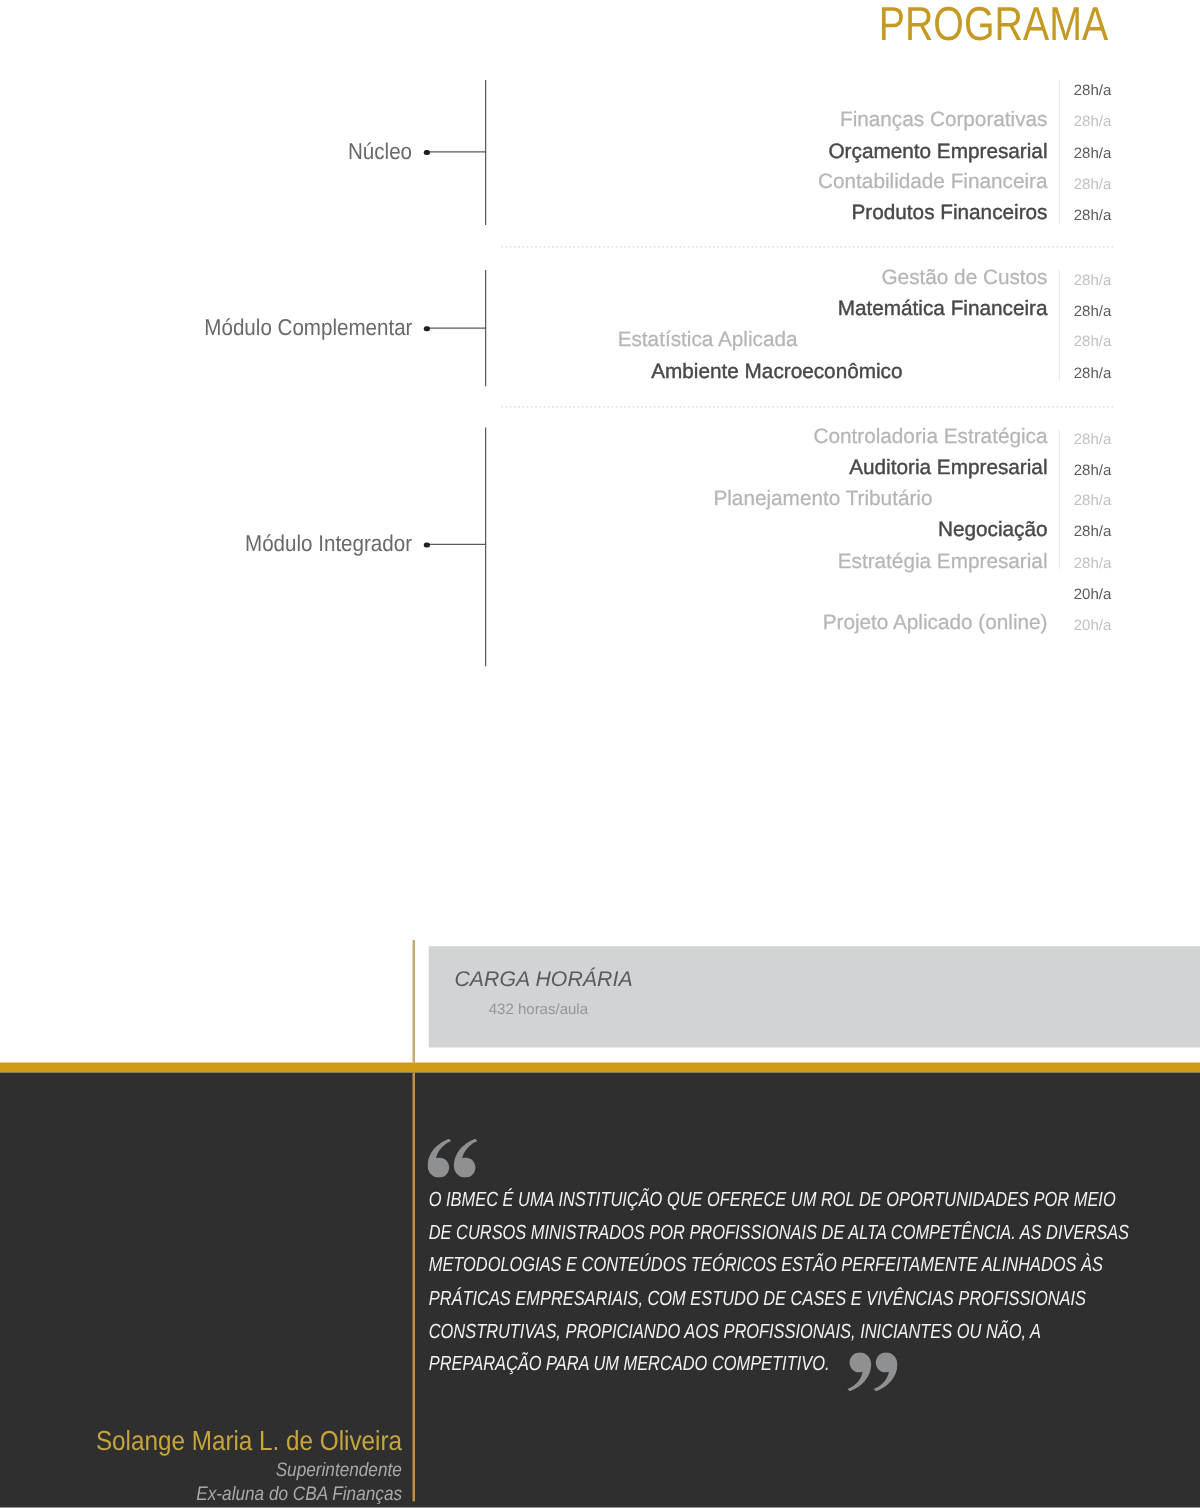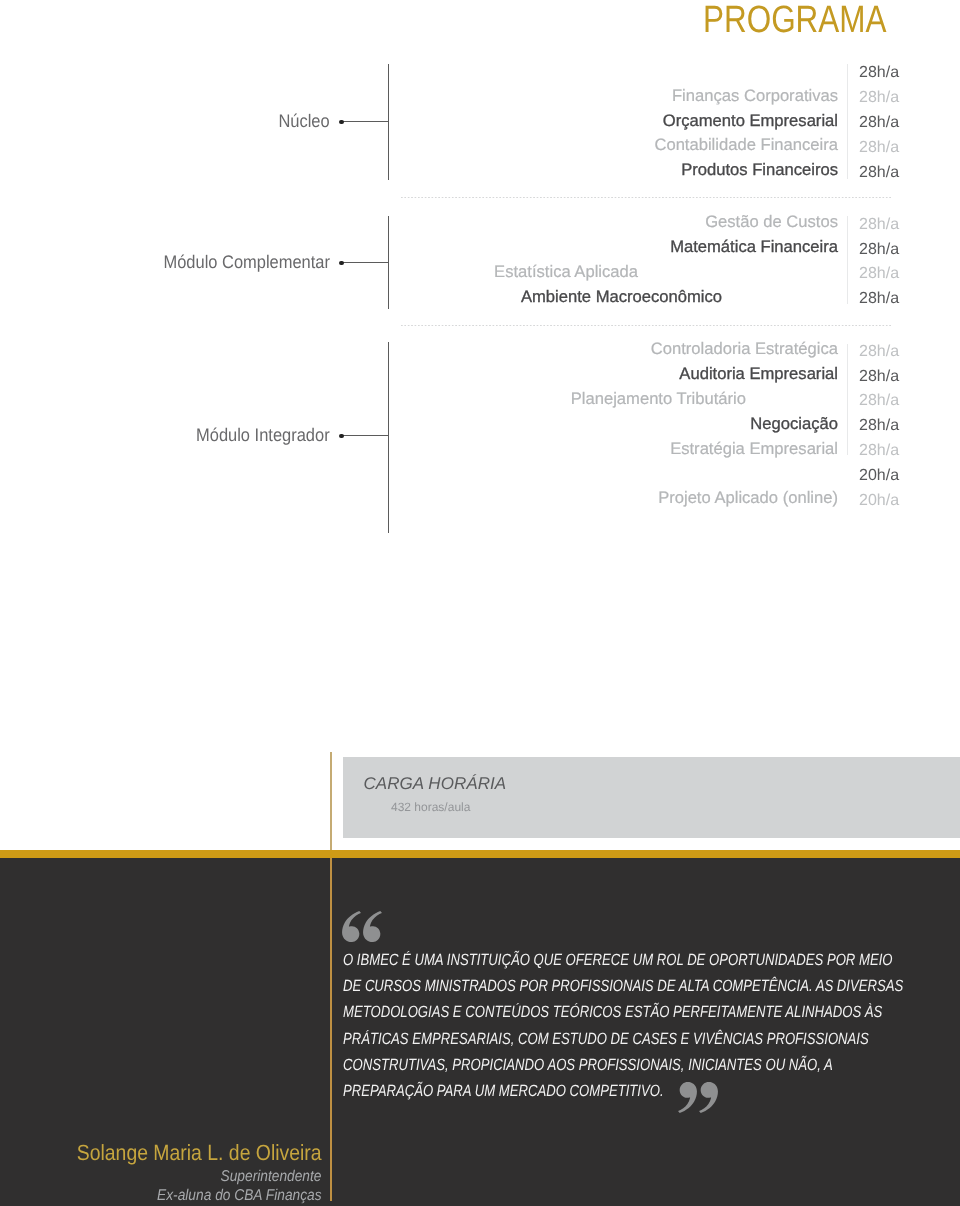--- a/index.html
+++ b/index.html
@@ -14,21 +14,21 @@
          font-size:38.1px;color:#C49A22;font-weight:400;white-space:nowrap;
          line-height:38px;transform:scaleX(0.826);transform-origin:left top;}
   .bracket{position:absolute;width:1.25px;background:#5B5B5B;left:388.1px;}
   .conn{position:absolute;height:1.25px;background:#5B5B5B;}
   .dot{position:absolute;width:4.2px;height:4.2px;border-radius:50%;background:#222;}
   .glabel{position:absolute;text-align:right;color:#69696B;font-size:18.2px;
           line-height:18px;white-space:nowrap;transform:scaleX(0.905);transform-origin:right center;}
 
   .row{position:absolute;height:25.3px;line-height:25.3px;white-space:nowrap;}
   .rname{position:absolute;right:0;top:0;font-size:16.6px;}
-  .rhours{position:absolute;left:0;top:2.4px;font-size:16px;}
+  .rhours{position:absolute;left:0;top:2.4px;font-size:12px;}
   .dark .rname{color:#48484A;font-weight:400;-webkit-text-stroke:0.32px #48484A;}
   .dark .rhours{color:#58595B;}
   .light .rname{color:#B4B6B8;-webkit-text-stroke:0.2px #B4B6B8;}
   .light .rhours{color:#BFC1C3;}
 
   .vsep{position:absolute;left:847.3px;width:1px;background:#E8E9EA;}
 
   .dotsep{position:absolute;left:401px;width:491px;height:1.4px;
           background-image:linear-gradient(to right, #D7D8D9 0 1.4px, transparent 1.4px 3.4px);
           background-size:3.4px 1.4px;background-repeat:repeat-x;}

